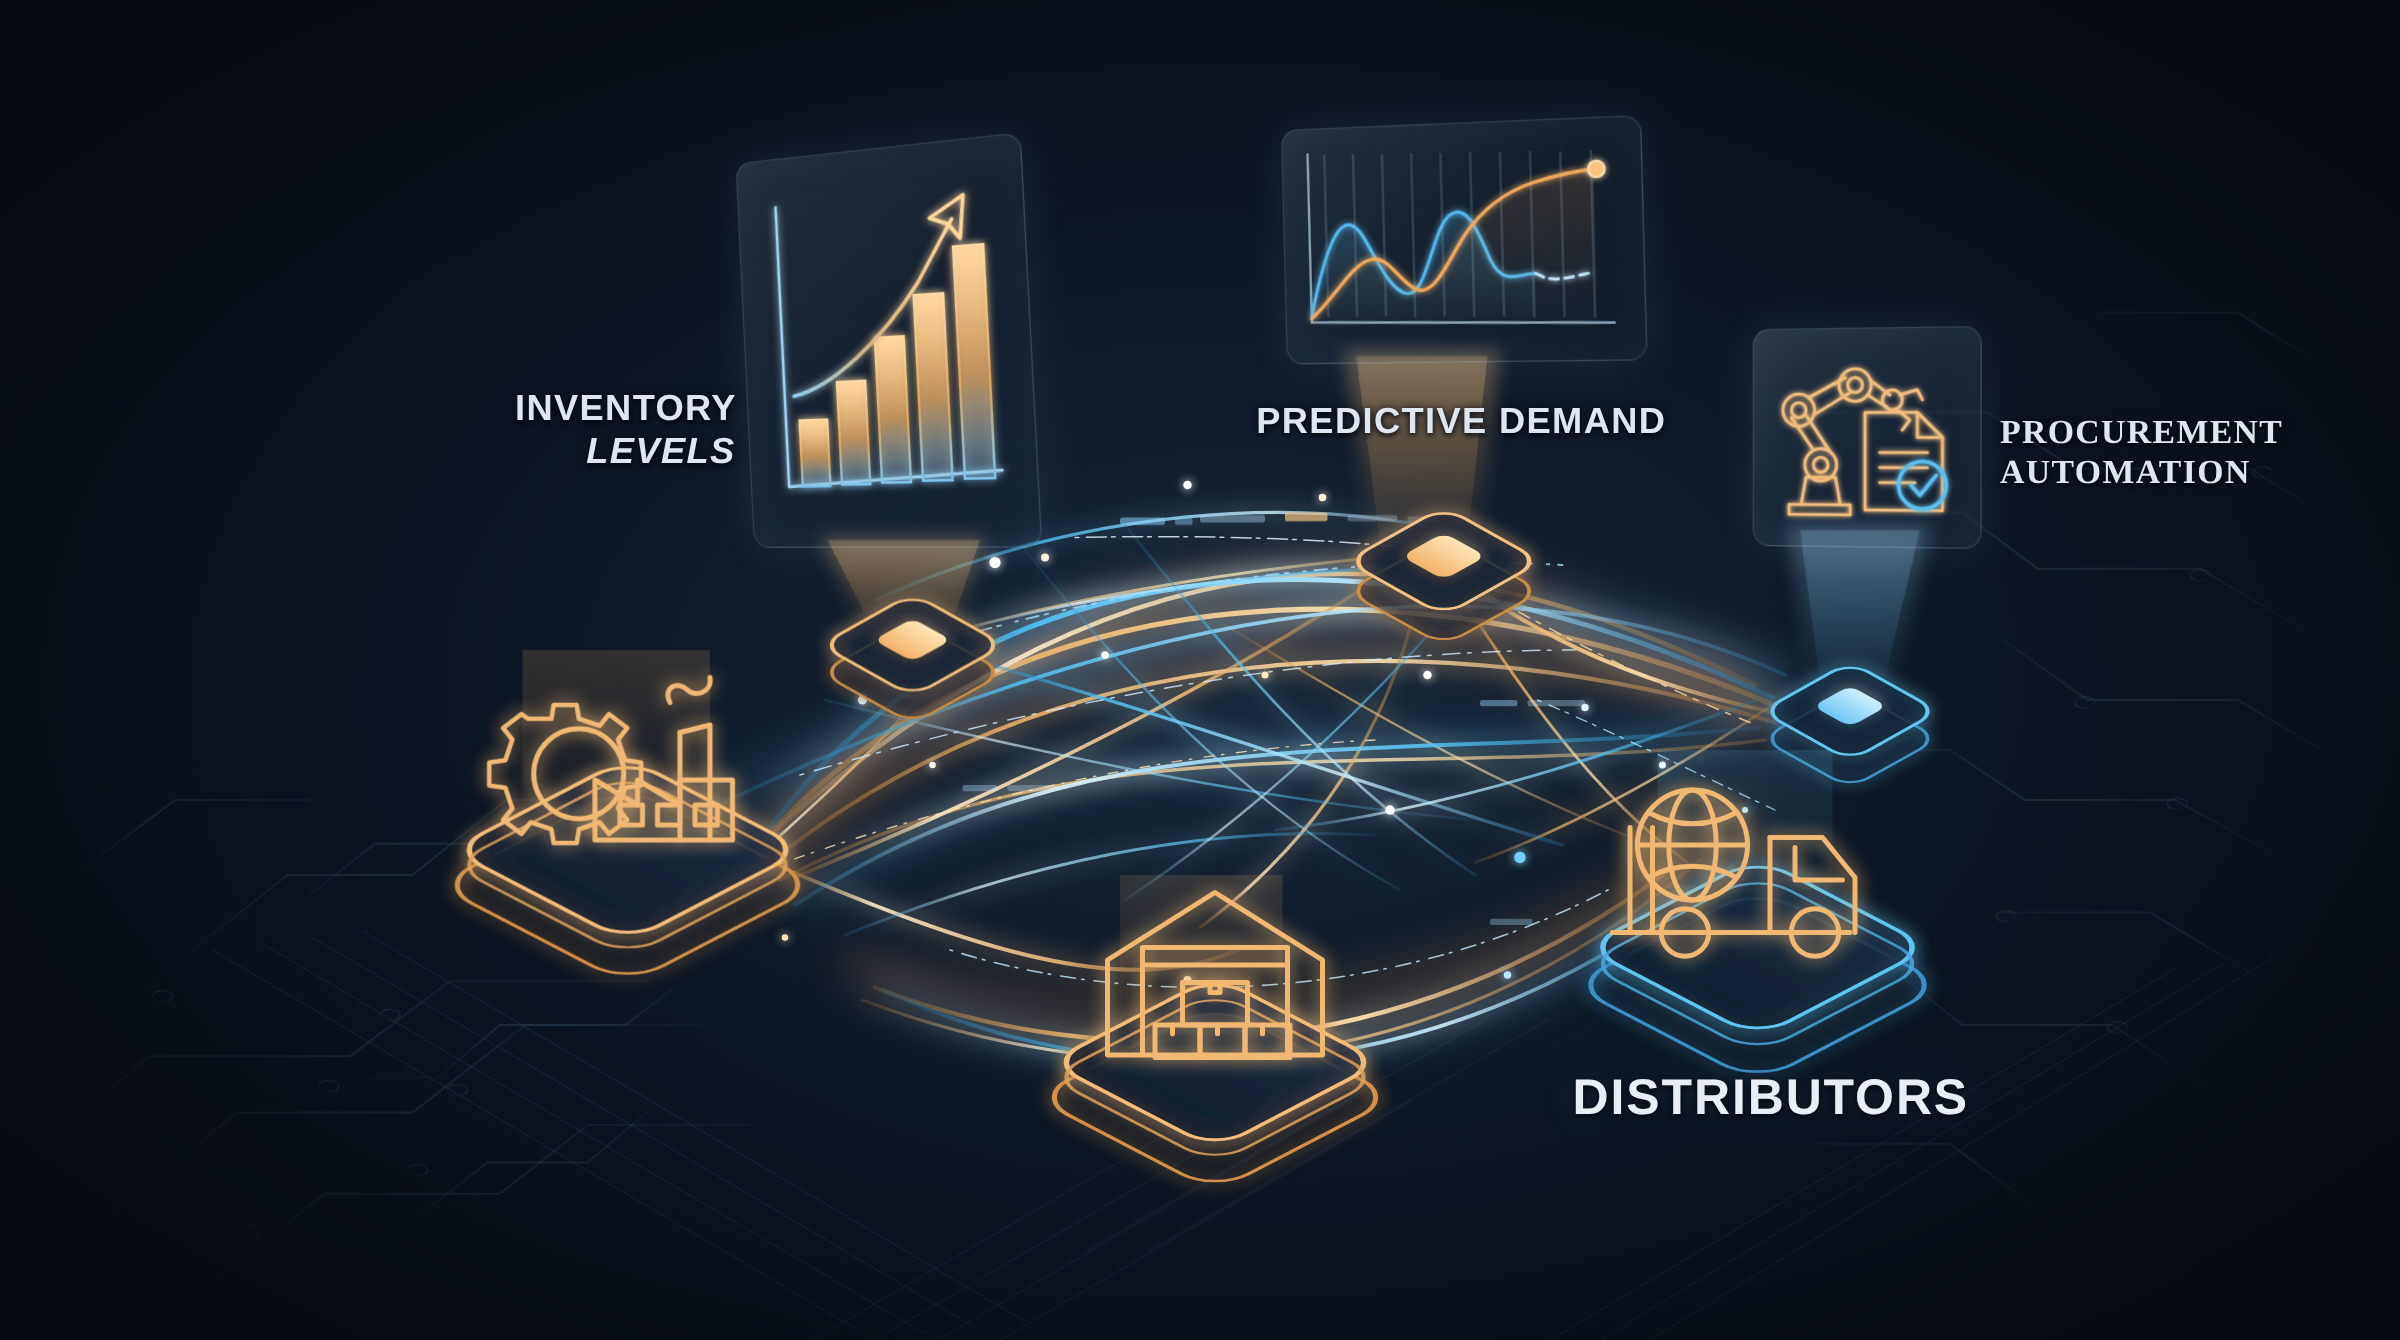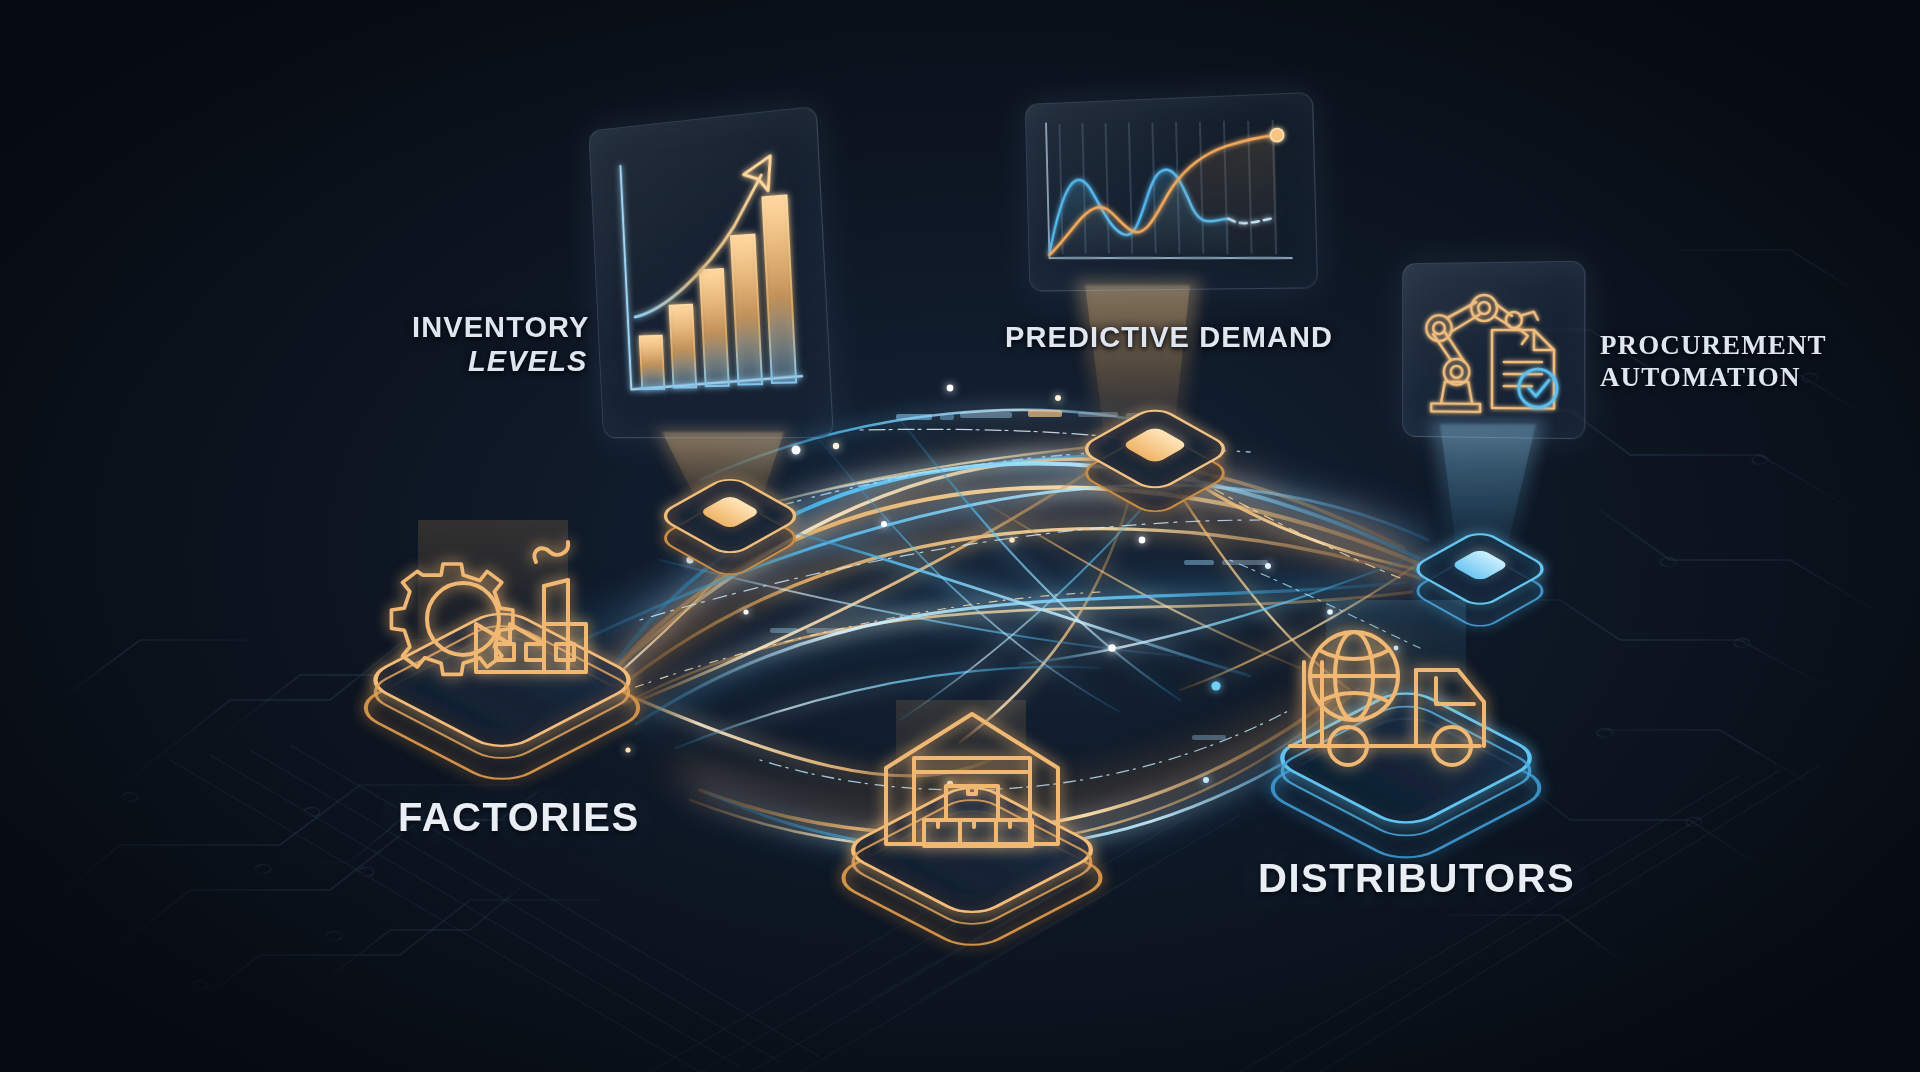--- a/index.html
+++ b/index.html
@@ -354,21 +354,21 @@
         <rect x="132" y="96" width="24" height="147" fill="url(#barFill)" stroke="url(#barStroke)" stroke-width="2"></rect>
         <rect x="166" y="60" width="24" height="182" fill="url(#barFill)" stroke="url(#barStroke)" stroke-width="2"></rect>
       </g>
 
       <g filter="url(#chartGlow)">
         <path d="M26 172 C 60 166, 104 130, 136 86 L 166 38" fill="none" stroke="url(#arrowGrad)" stroke-width="3" stroke-linecap="round"></path>
         <path d="M148 36 L176 20 L172 54 L163 42 Z" fill="none" stroke="#ffd79c" stroke-width="3" stroke-linejoin="round"></path>
       </g>
     </svg>
   </div>
-  <div class="hud-label" style="left:412px; top:310px; font-size:29px; text-align:left;">
+  <div class="hud-label" style="left:412px; top:310px; font-size:29px; text-align:center;">
     <div>INVENTORY</div>
     <div style="padding-left:56px;font-style:italic;">LEVELS</div>
   </div>
 
   <div class="holo-panel" style="left:1022px; top:98px; width:292px; height:192px; transform:perspective(1000px) rotateY(-9deg) rotateZ(-1.5deg);">
     <div class="holo-glass"></div>
     <svg style="position:absolute; left:10px; top:12px;" width="272" height="168" viewBox="0 0 272 168">
       <defs>
         <filter id="lineGlow" x="-50%" y="-50%" width="200%" height="200%">
           <feGaussianBlur stdDeviation="2.6" result="b"></feGaussianBlur>
@@ -603,21 +603,20 @@
 
       <path d="M206 42 C 200 30, 212 24, 220 32 C 226 38, 240 34, 238 22"></path>
 
       <path d="M152 152 L152 104 L186 124 L186 104 L220 124 L220 104 L262 104 L262 152 Z" transform="translate(-6,0)"></path>
 
       <rect x="166" y="124" width="18" height="16"></rect>
       <rect x="196" y="124" width="18" height="16"></rect>
       <rect x="226" y="124" width="18" height="16"></rect>
     </g>
   </svg>
-  <div class="node-label" style="left:398px; top:795px; font-size:40px;">FACTORIES</div>
 
   <svg class="iso-node" style="left:820px; top:700px;" width="330" height="260" viewBox="0 0 330 260">
     <rect x="76" y="0" width="130" height="120" fill="url(#colGlowO)" opacity="0.5"></rect>
     <g filter="url(#platGlowO)">
       <g transform="translate(152,178) scale(1,0.52) rotate(45)">
         <rect x="-102" y="-102" width="204" height="204" rx="38" fill="none" stroke="#d2914a" stroke-width="4"></rect>
       </g>
       <g transform="translate(152,150) scale(1,0.52) rotate(45)">
         <rect x="-94" y="-94" width="188" height="188" rx="34" fill="url(#platTopO)" stroke="#f3bc79" stroke-width="4.4"></rect>
       </g>

